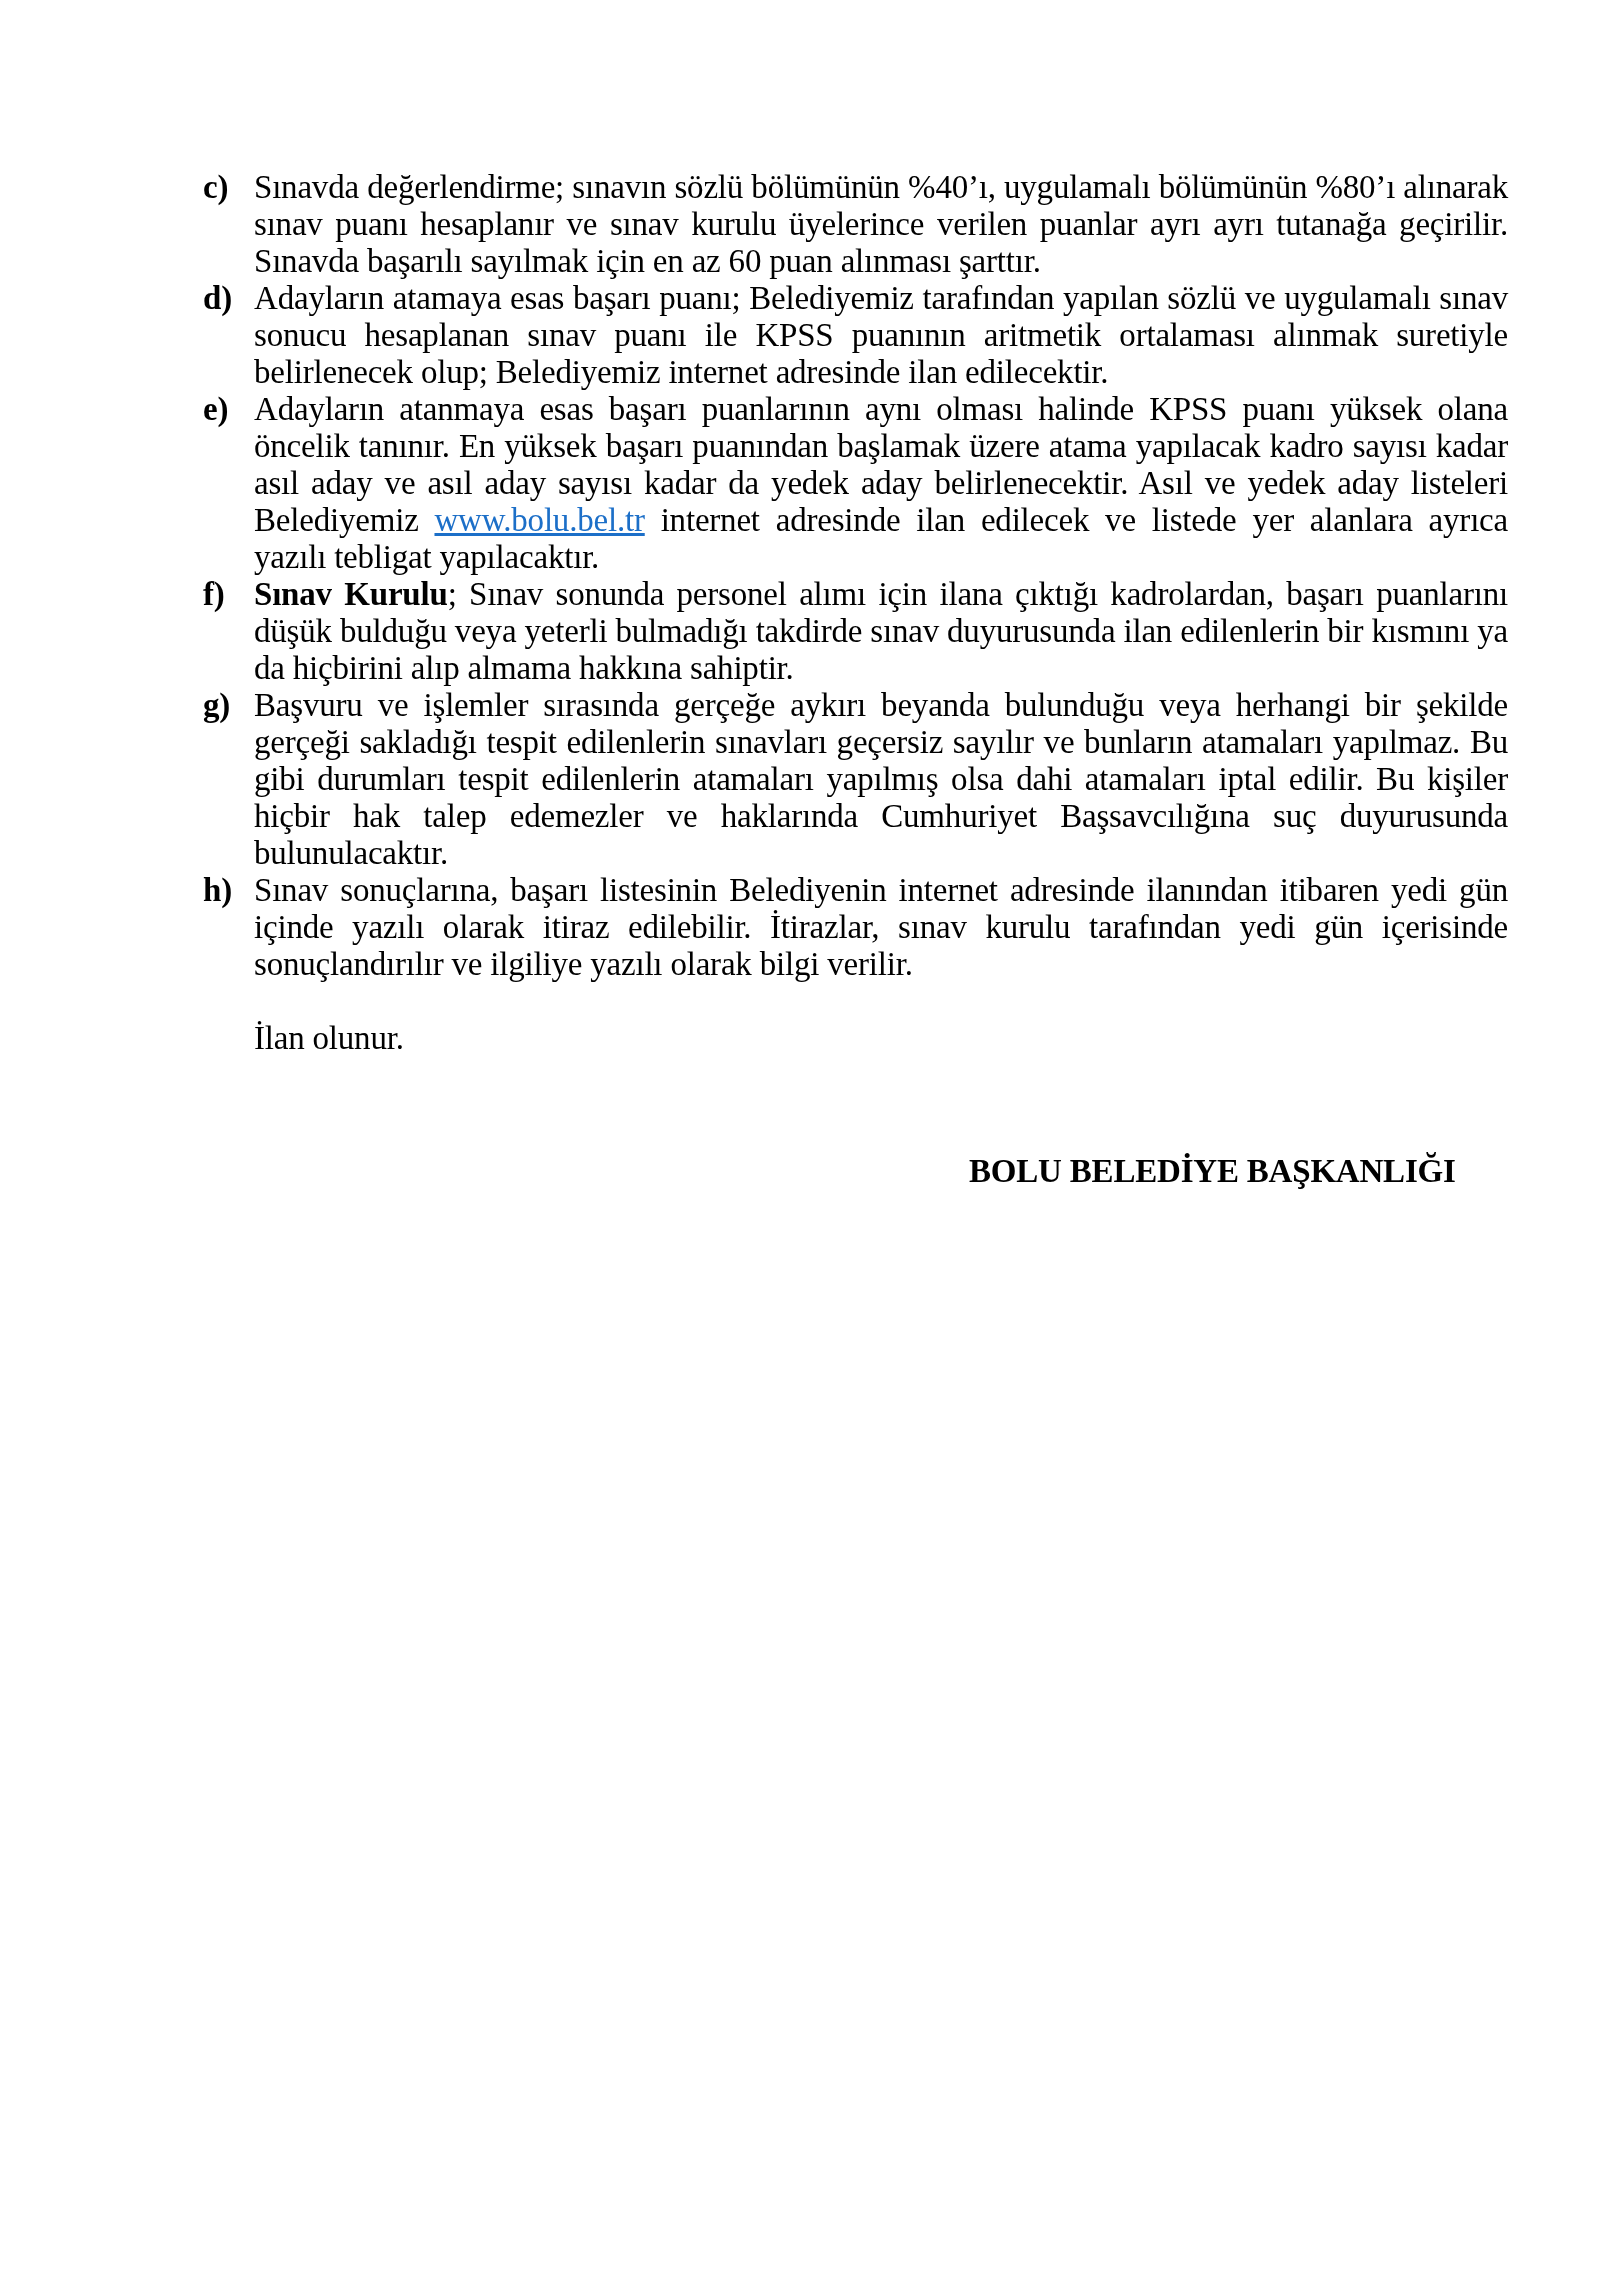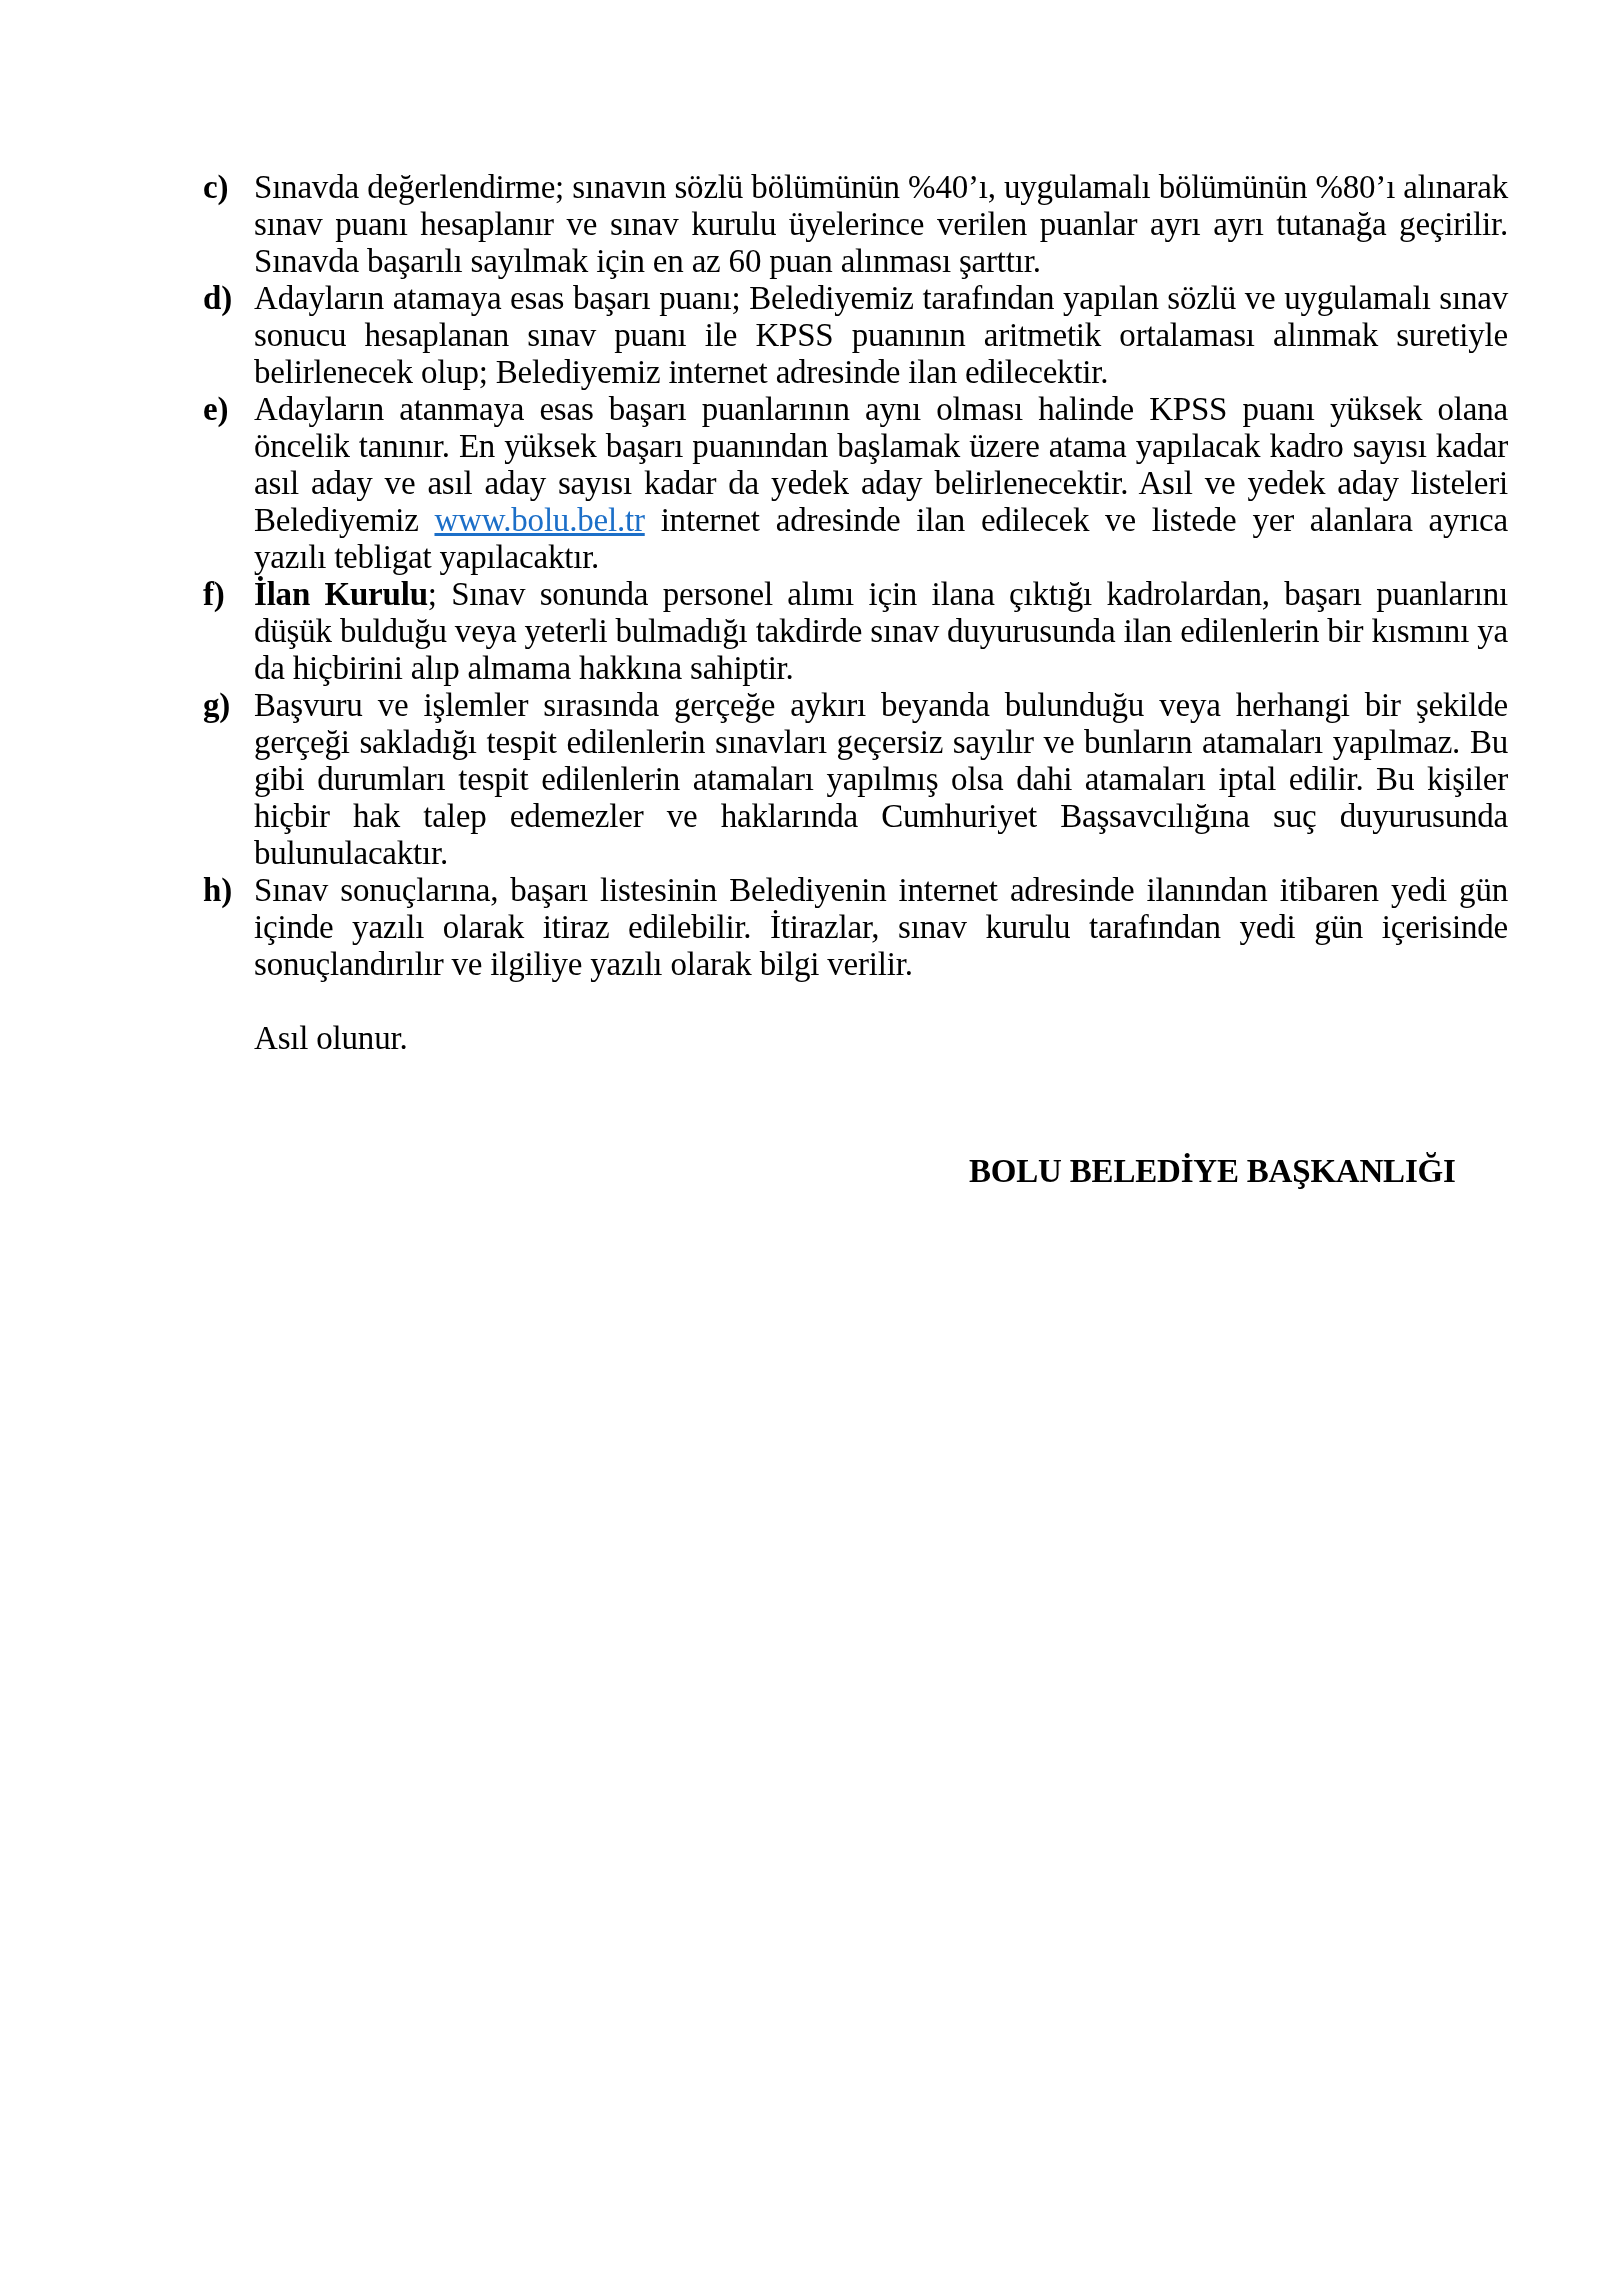--- a/index.html
+++ b/index.html
@@ -66,25 +66,25 @@
 
 <div class="page">
   <div class="content">
 
     <div class="item"><span class="letter">c)</span><span>Sınavda değerlendirme; sınavın sözlü bölümünün %40’ı, uygulamalı bölümünün %80’ı alınarak sınav puanı hesaplanır ve sınav kurulu üyelerince verilen puanlar ayrı ayrı tutanağa geçirilir. Sınavda başarılı sayılmak için en az 60 puan alınması şarttır.</span></div>
 
     <div class="item"><span class="letter">d)</span><span>Adayların atamaya esas başarı puanı; Belediyemiz tarafından yapılan sözlü ve uygulamalı sınav sonucu hesaplanan sınav puanı ile KPSS puanının aritmetik ortalaması alınmak suretiyle belirlenecek olup; Belediyemiz internet adresinde ilan edilecektir.</span></div>
 
     <div class="item"><span class="letter">e)</span><span>Adayların atanmaya esas başarı puanlarının aynı olması halinde KPSS puanı yüksek olana öncelik tanınır. En yüksek başarı puanından başlamak üzere atama yapılacak kadro sayısı kadar asıl aday ve asıl aday sayısı kadar da yedek aday belirlenecektir. Asıl ve yedek aday listeleri Belediyemiz </span><a class="doclink" style="color: rgb(28, 111, 200); text-decoration-color: rgb(28, 111, 200);">www.bolu.bel.tr</a><span> internet adresinde ilan edilecek ve listede yer alanlara ayrıca yazılı tebligat yapılacaktır.</span></div>
 
-    <div class="item"><span class="letter">f)</span><span class="bold-lead">İlan Kurulu</span><span>; Sınav sonunda personel alımı için ilana çıktığı kadrolardan, başarı puanlarını düşük bulduğu veya yeterli bulmadığı takdirde sınav duyurusunda ilan edilenlerin bir kısmını ya da hiçbirini alıp almama hakkına sahiptir.</span></div>
+    <div class="item"><span class="letter">f)</span><span class="bold-lead">Sınav Kurulu</span><span>; Sınav sonunda personel alımı için ilana çıktığı kadrolardan, başarı puanlarını düşük bulduğu veya yeterli bulmadığı takdirde sınav duyurusunda ilan edilenlerin bir kısmını ya da hiçbirini alıp almama hakkına sahiptir.</span></div>
 
     <div class="item"><span class="letter">g)</span><span>Başvuru ve işlemler sırasında gerçeğe aykırı beyanda bulunduğu veya herhangi bir şekilde gerçeği sakladığı tespit edilenlerin sınavları geçersiz sayılır ve bunların atamaları yapılmaz. Bu gibi durumları tespit edilenlerin atamaları yapılmış olsa dahi atamaları iptal edilir. Bu kişiler hiçbir hak talep edemezler ve haklarında Cumhuriyet Başsavcılığına suç duyurusunda bulunulacaktır.</span></div>
 
     <div class="item"><span class="letter">h)</span><span>Sınav sonuçlarına, başarı listesinin Belediyenin internet adresinde ilanından itibaren yedi gün içinde yazılı olarak itiraz edilebilir. İtirazlar, sınav kurulu tarafından yedi gün içerisinde sonuçlandırılır ve ilgiliye yazılı olarak bilgi verilir.</span></div>
 
-    <div class="closing">Asıl olunur.</div>
+    <div class="closing">İlan olunur.</div>
 
     <div class="signature">BOLU BELEDİYE BAŞKANLIĞI</div>
 
   </div>
 </div>
 
 
 </body></html>

